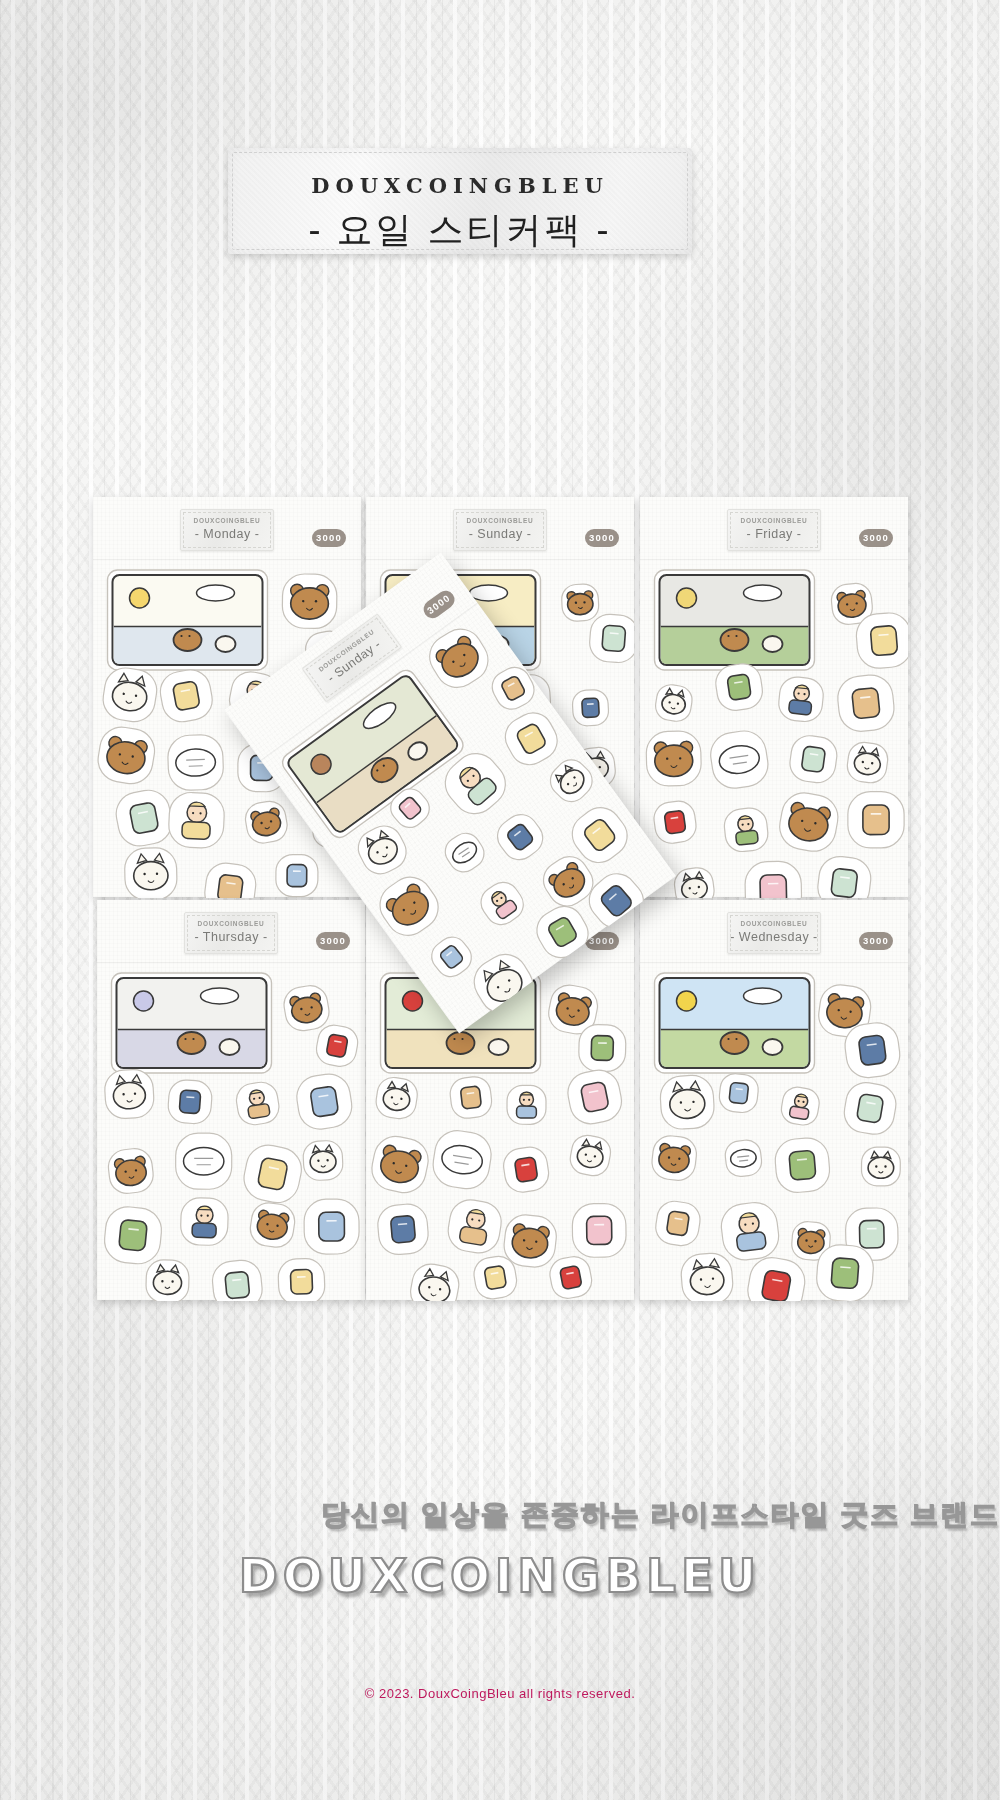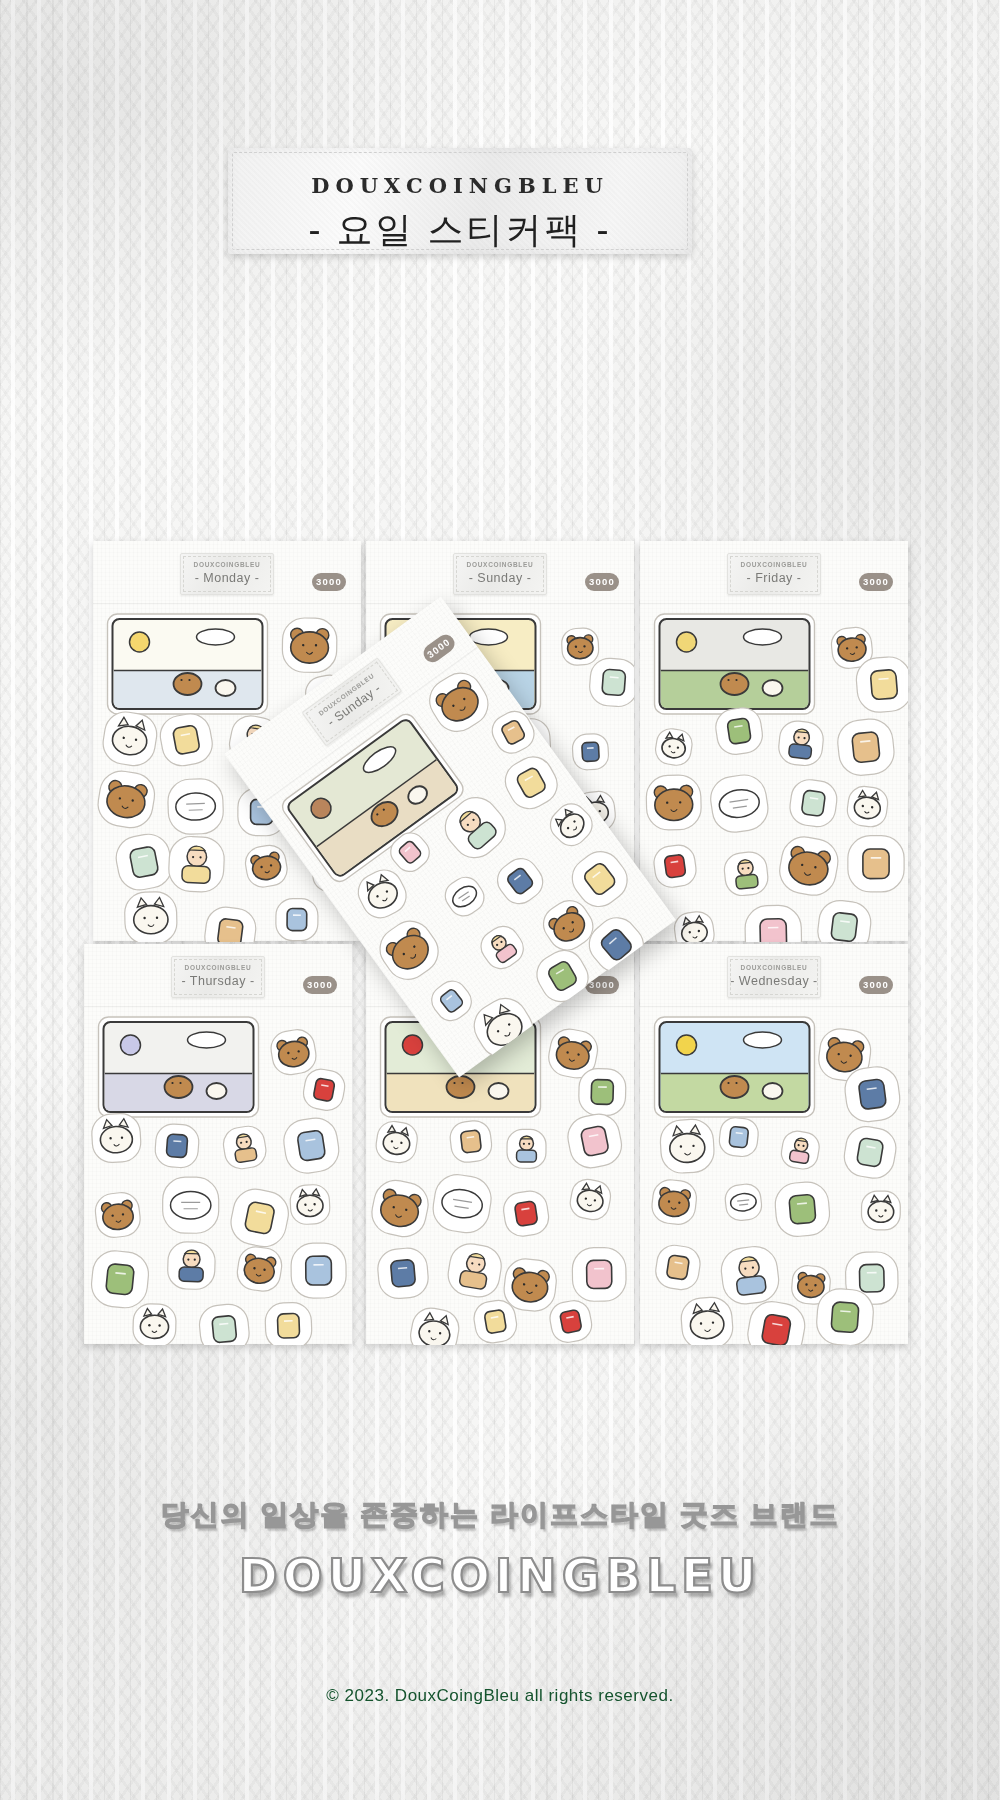--- a/index.html
+++ b/index.html
@@ -39,21 +39,21 @@
     background:repeating-linear-gradient(45deg, rgba(0,0,0,.015) 0 2px, rgba(255,255,255,0) 2px 4px);
   }
   .tag-brand{
     margin-top:25px;font-family:"DejaVu Serif","Liberation Serif",serif;
     font-size:21px;font-weight:bold;letter-spacing:6px;color:#2b2b2b;
   }
   .tag-title{
     margin-top:8px;font-size:36px;font-weight:400;letter-spacing:3px;color:#212121;
   }
   
-  #sheets{position:absolute;inset:0;z-index:1;margin-top:44px;}
+  #sheets{position:absolute;inset:0;z-index:1;}
   .sheet{
     position:absolute;width:268px;height:400px;
     background-color:#fcfcfa;
     background-image:
       repeating-linear-gradient(90deg, rgba(0,0,0,.014) 0 1px, rgba(255,255,255,0) 1px 4px),
       repeating-linear-gradient(0deg, rgba(0,0,0,.012) 0 1px, rgba(255,255,255,0) 1px 4px);
     box-shadow:0 3px 8px rgba(0,0,0,.18);
   }
   .sheet.sunday{z-index:6;box-shadow:0 10px 22px rgba(0,0,0,.24);}
   .head{position:relative;height:62px;border-bottom:1px solid rgba(60,60,60,.07);}
@@ -69,35 +69,35 @@
   .ml-day{margin-top:3px;font-size:12.5px;letter-spacing:.5px;color:#7a7a77;}
   .badge{
     position:absolute;right:15px;top:32px;min-width:34px;height:18px;
     background:#9a9189;border-radius:10px;color:#fff;
     font-size:9.5px;font-weight:bold;letter-spacing:1.2px;
     text-align:center;line-height:18px;
   }
   .stick{display:block;}
   
   .tagline{
-    position:absolute;left:0;top:1496px;width:1000px;text-align:center;z-index:2;
+    position:absolute;left:0;top:1496px;width:1000px;text-align:right;z-index:2;
     font-size:28px;font-weight:bold;letter-spacing:2px;color:#ffffff;
     -webkit-text-stroke:1.4px #979797;
     text-shadow:2px 3px 2px rgba(0,0,0,.22);
   }
   .big-brand{
     position:absolute;left:0;top:1548px;width:1000px;text-align:center;z-index:2;
     font-family:"DejaVu Sans","Liberation Sans",sans-serif;
     font-size:47px;font-weight:900;letter-spacing:5px;color:#ffffff;
     -webkit-text-stroke:2.2px #8d8d8d;
     text-shadow:3px 5px 3px rgba(0,0,0,.28);
   }
   .copyright{
     position:absolute;left:0;top:1686px;width:1000px;text-align:center;z-index:2;
-    font-size:17px;letter-spacing:.5px;color:#14532d;
+    font-size:13px;letter-spacing:.5px;color:#be185d;
   }
 </style>
 </head>
 <body>
 
 <div class="vignette"></div>
 
 <div class="tag">
   <div class="tag-brand">DOUXCOINGBLEU</div>
   <div class="tag-title">- 요일 스티커팩 -</div>
@@ -529,21 +529,21 @@
           <rect x="-13.081979166666667" y="-14.746958333333334" width="26.163958333333333" height="29.493916666666667" rx="7.135625" fill="#f2c3cd" stroke="#3a3a3a" stroke-width="1.6"></rect>
            <line x1="-5.2327916666666665" y1="-5.946354166666667" x2="5.2327916666666665" y2="-5.946354166666667" stroke="rgba(255,255,255,.8)" stroke-width="1.6"></line>
         </g>
         <g transform="translate(203.8,323.0) rotate(6.8)">
     <rect x="-25.882881172839507" y="-25.882881172839507" width="51.765762345679015" height="51.765762345679015" rx="20.837912808641974" fill="#ffffff" stroke="#c6c2bb" stroke-width="1.2"></rect>
           <rect x="-12.064054783950619" y="-13.599479938271605" width="24.128109567901237" height="27.19895987654321" rx="6.580393518518519" fill="#cde3d2" stroke="#3a3a3a" stroke-width="1.6"></rect>
            <line x1="-4.825621913580247" y1="-5.483661265432099" x2="4.825621913580247" y2="-5.483661265432099" stroke="rgba(255,255,255,.8)" stroke-width="1.6"></line>
         </g>
       </svg>
     </div>
-    <div class="sheet" style="left: 84px; top: 900px;">
+    <div class="sheet" style="left: 97px; top: 900px;">
       <div class="head">
       <div class="minilabel">
         <div class="ml-brand">DOUXCOINGBLEU</div>
         <div class="ml-day">- Thursday -</div>
       </div>
       <div class="badge">3000</div>
     </div>
       <svg class="stick" viewBox="0 0 267 338" width="268" height="338">
         <g>
     <rect x="14" y="10" width="160" height="100" rx="10" fill="#ffffff" stroke="#c6c2bb" stroke-width="1.4"></rect>

